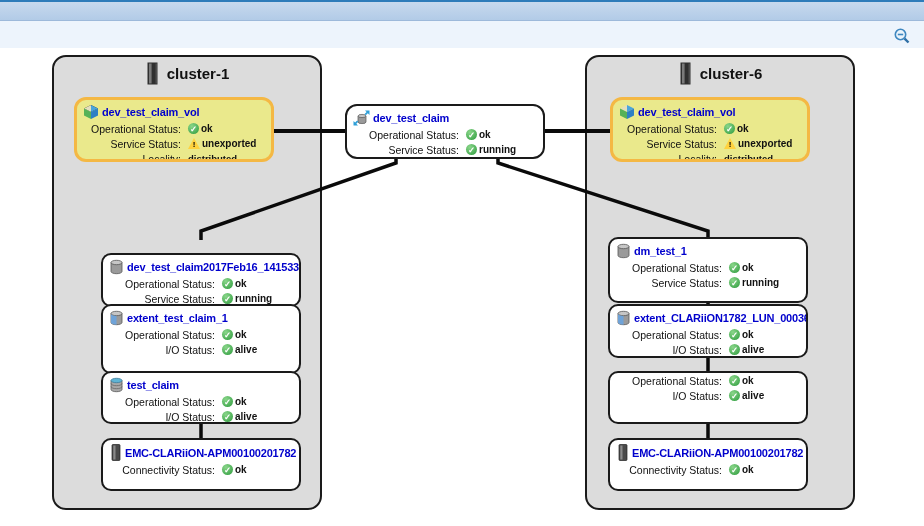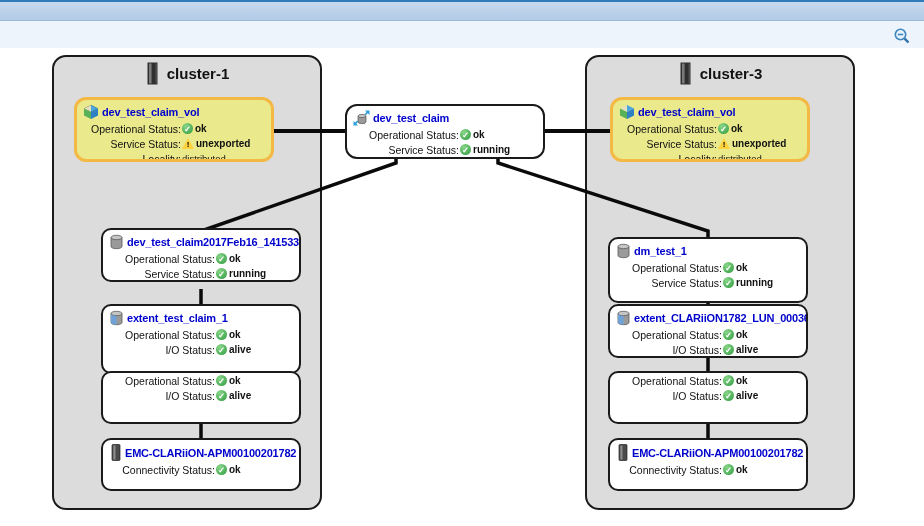--- a/index.html
+++ b/index.html
@@ -22,24 +22,24 @@
   
   #wires{position:absolute;left:0;top:0;z-index:2;}
   
   .node{position:absolute;width:200px;background:#ffffff;border:2px solid #1a1a1a;
     border-radius:10px;box-sizing:border-box;overflow:hidden;z-index:3;cursor:pointer;}
   .node.vv{background:#eae98c;border:3px solid #f4b844;border-radius:12px;}
   .ntitle{display:flex;align-items:center;gap:3px;padding:4px 2px 1px 6px;}
   .nlink{color:#0000cc;font-weight:bold;font-size:11px;
     white-space:nowrap;letter-spacing:-0.2px;}
   .row{display:flex;align-items:center;height:15px;font-size:10.5px;color:#111;}
-  .row .lbl{width:112px;text-align:right;padding-right:1px;white-space:nowrap;}
+  .row .lbl{width:112px;text-align:right;padding-right:7px;white-space:nowrap;}
   .node.vv .row .lbl{width:104px;}
   .val{font-weight:bold;font-size:10px;white-space:nowrap;}
-  .val.plain{font-weight:normal;font-size:9.5px;}
+  .val.plain{font-weight:bold;font-size:9.5px;}
   
   .sicon{display:inline-flex;flex:0 0 auto;margin-right:2px;}
   .sicon.ok{width:11px;height:11px;border-radius:6px;
     background:radial-gradient(circle at 35% 30%,#8ad68a,#2c9a3c);
     color:#fff;font-size:8.5px;font-weight:bold;align-items:center;justify-content:center;}
   .sicon.ok::before{content:"✓";}
   .sicon.warn{width:12px;height:11px;background:#ffd23e;
     clip-path:polygon(50% 0,100% 100%,0 100%);
     align-items:flex-end;justify-content:center;color:#000;font-size:8px;font-weight:bold;}
   .sicon.warn::before{content:"!";}
@@ -76,21 +76,21 @@
 
   <div class="cluster c2">
     <div class="cluster-header">
       <span>
         <svg width="15" height="23" viewBox="0 0 15 23">
           <rect x="2.5" y="0.5" width="10" height="22" fill="#2f2f2f"></rect>
           <rect x="4" y="1.5" width="2.6" height="20" fill="#7a7a7a"></rect>
           <rect x="10.6" y="1.5" width="1.2" height="20" fill="#555"></rect>
         </svg>
       </span>
-      <span class="cluster-title">cluster-3</span>
+      <span class="cluster-title">cluster-6</span>
     </div>
   </div>
 
   <svg id="wires" width="924" height="526">
     <path d="M274,131 L345,131" stroke="#0a0a0a" stroke-width="4" fill="none"></path>
     <path d="M545,131 L610,131" stroke="#0a0a0a" stroke-width="4" fill="none"></path>
     <path d="M396,153 L396,163 L201,231 L201,240" stroke="#0a0a0a" stroke-width="3.5" fill="none"></path>
     <path d="M498,153 L498,163 L708,231 L708,240" stroke="#0a0a0a" stroke-width="3.5" fill="none"></path>
     <path d="M201,289 L201,307" stroke="#0a0a0a" stroke-width="3.5"></path>
     <path d="M201,356 L201,374" stroke="#0a0a0a" stroke-width="3.5"></path>
@@ -174,21 +174,21 @@
       <span class="lbl">Service Status:</span>
       <span class="sicon warn"></span>
       <span class="val">unexported</span>
     </div>
     <div class="row">
       <span class="lbl">Locality:</span>
       <span class="val plain">distributed</span>
     </div>
   </div>
 
-  <div class="node" style="left:101px;top:228px;height:54px;">
+  <div class="node" style="left:101px;top:253px;height:54px;">
     <div class="ntitle">
       <span>
         <svg width="15" height="16" viewBox="0 0 15 16">
           <path d="M2,3.5 v9 a5.5,2.2 0 0 0 11,0 v-9" fill="#9a9a9a" stroke="#555" stroke-width="0.8"></path>
           <ellipse cx="7.5" cy="3.5" rx="5.5" ry="2.2" fill="#c6c6c6" stroke="#555" stroke-width="0.8"></ellipse>
         </svg>
       </span>
       <a class="nlink">dev_test_claim2017Feb16_141533</a>
     </div>
     <div class="row">
@@ -220,20 +220,30 @@
       <span class="val">ok</span>
     </div>
     <div class="row">
       <span class="lbl">I/O Status:</span>
       <span class="sicon ok"></span>
       <span class="val">alive</span>
     </div>
   </div>
 
   <div class="node" style="left:101px;top:371px;height:53px;">
+    <div class="ntitle">
+      <span>
+        <svg width="15" height="16" viewBox="0 0 15 16">
+          <path d="M2,3.5 v9 a5.5,2.2 0 0 0 11,0 v-9" fill="#a8a8a8" stroke="#555" stroke-width="0.8"></path>
+          <path d="M2,6.5 a5.5,2.2 0 0 0 11,0 M2,9.5 a5.5,2.2 0 0 0 11,0" fill="none" stroke="#666" stroke-width="0.8"></path>
+          <ellipse cx="7.5" cy="3.5" rx="5.5" ry="2.2" fill="#5fb4d4" stroke="#3a7a9a" stroke-width="0.8"></ellipse>
+        </svg>
+      </span>
+      <a class="nlink">test_claim</a>
+    </div>
     <div class="row">
       <span class="lbl">Operational Status:</span>
       <span class="sicon ok"></span>
       <span class="val">ok</span>
     </div>
     <div class="row">
       <span class="lbl">I/O Status:</span>
       <span class="sicon ok"></span>
       <span class="val">alive</span>
     </div>

